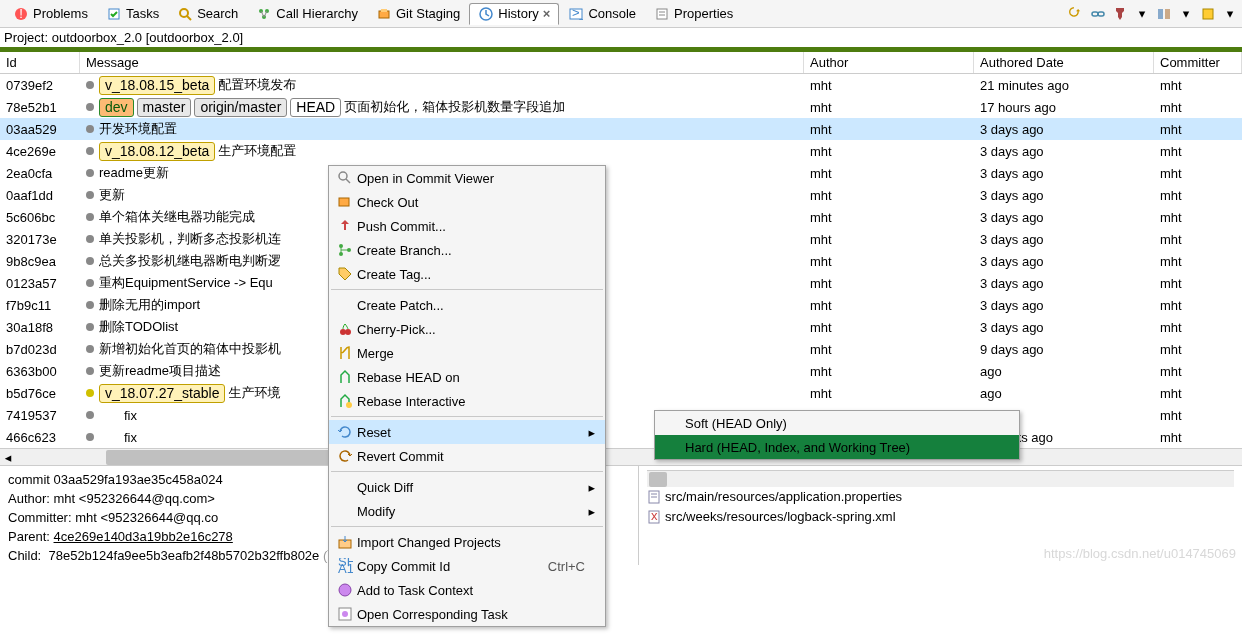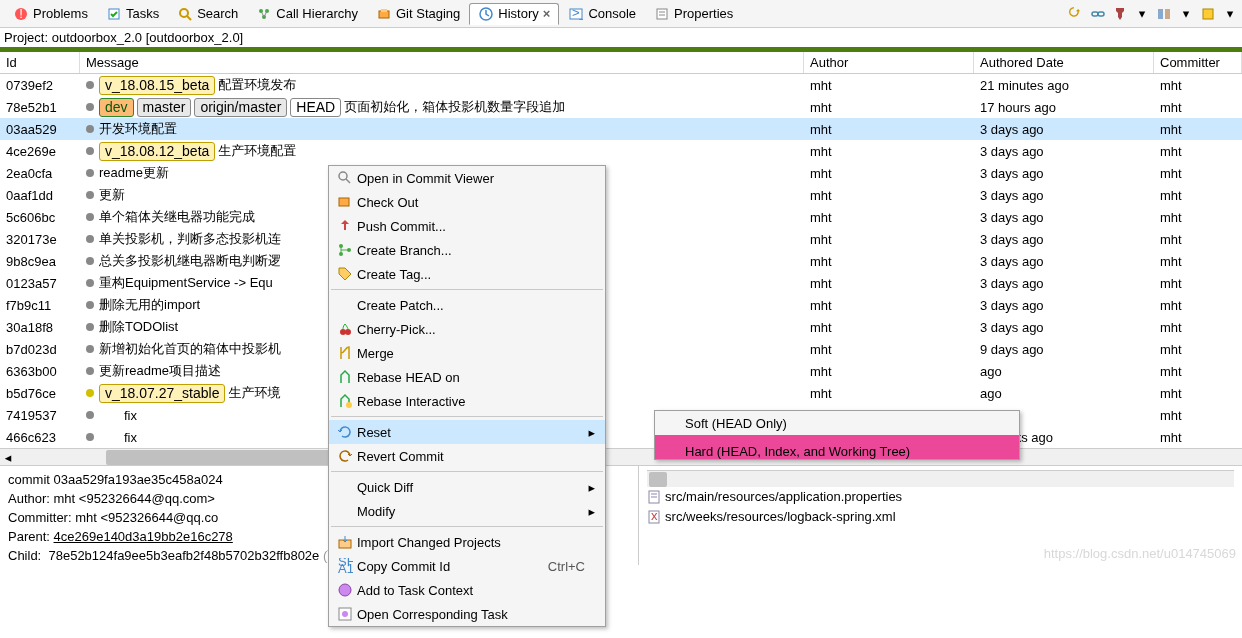--- a/index.html
+++ b/index.html
@@ -47,21 +47,21 @@
 .ctxitem { display: flex; align-items: center; height: 24px; padding: 0 10px 0 4px; position: relative; }
 .ctxitem .micon { width: 24px; display: inline-flex; justify-content: center; }
 .ctxitem .mlabel { flex: 1; }
 .ctxitem .mshort { color: #555; }
 .ctxitem .marrow { width: 10px; text-align: right; }
 .ctxitem.hover { background: #cce8ff; }
 .ctxsep { height: 1px; background: #c8c8c8; margin: 3px 2px; }
 
 .submenu { position: absolute; left: 654px; top: 410px; width: 366px; background: #f5f5f5; border: 1px solid #a0a0a0; box-shadow: 2px 2px 4px rgba(0,0,0,0.25); z-index: 20; }
 .subitem { display: flex; align-items: center; height: 24px; padding: 0 12px 0 30px; }
-.subitem.hover { background: #ec4899; align-items: flex-end; }
+.subitem.hover { background: #15803d; }
 .close-x { font-weight: bold; color: #666; }
 u { text-decoration: underline; }
 svg { display: block; }
 </style>
 </head>
 <body>
 
 <div class="tabstrip">
   <div id="tabs-mount" style="display: flex;">
       <div class="tab">

